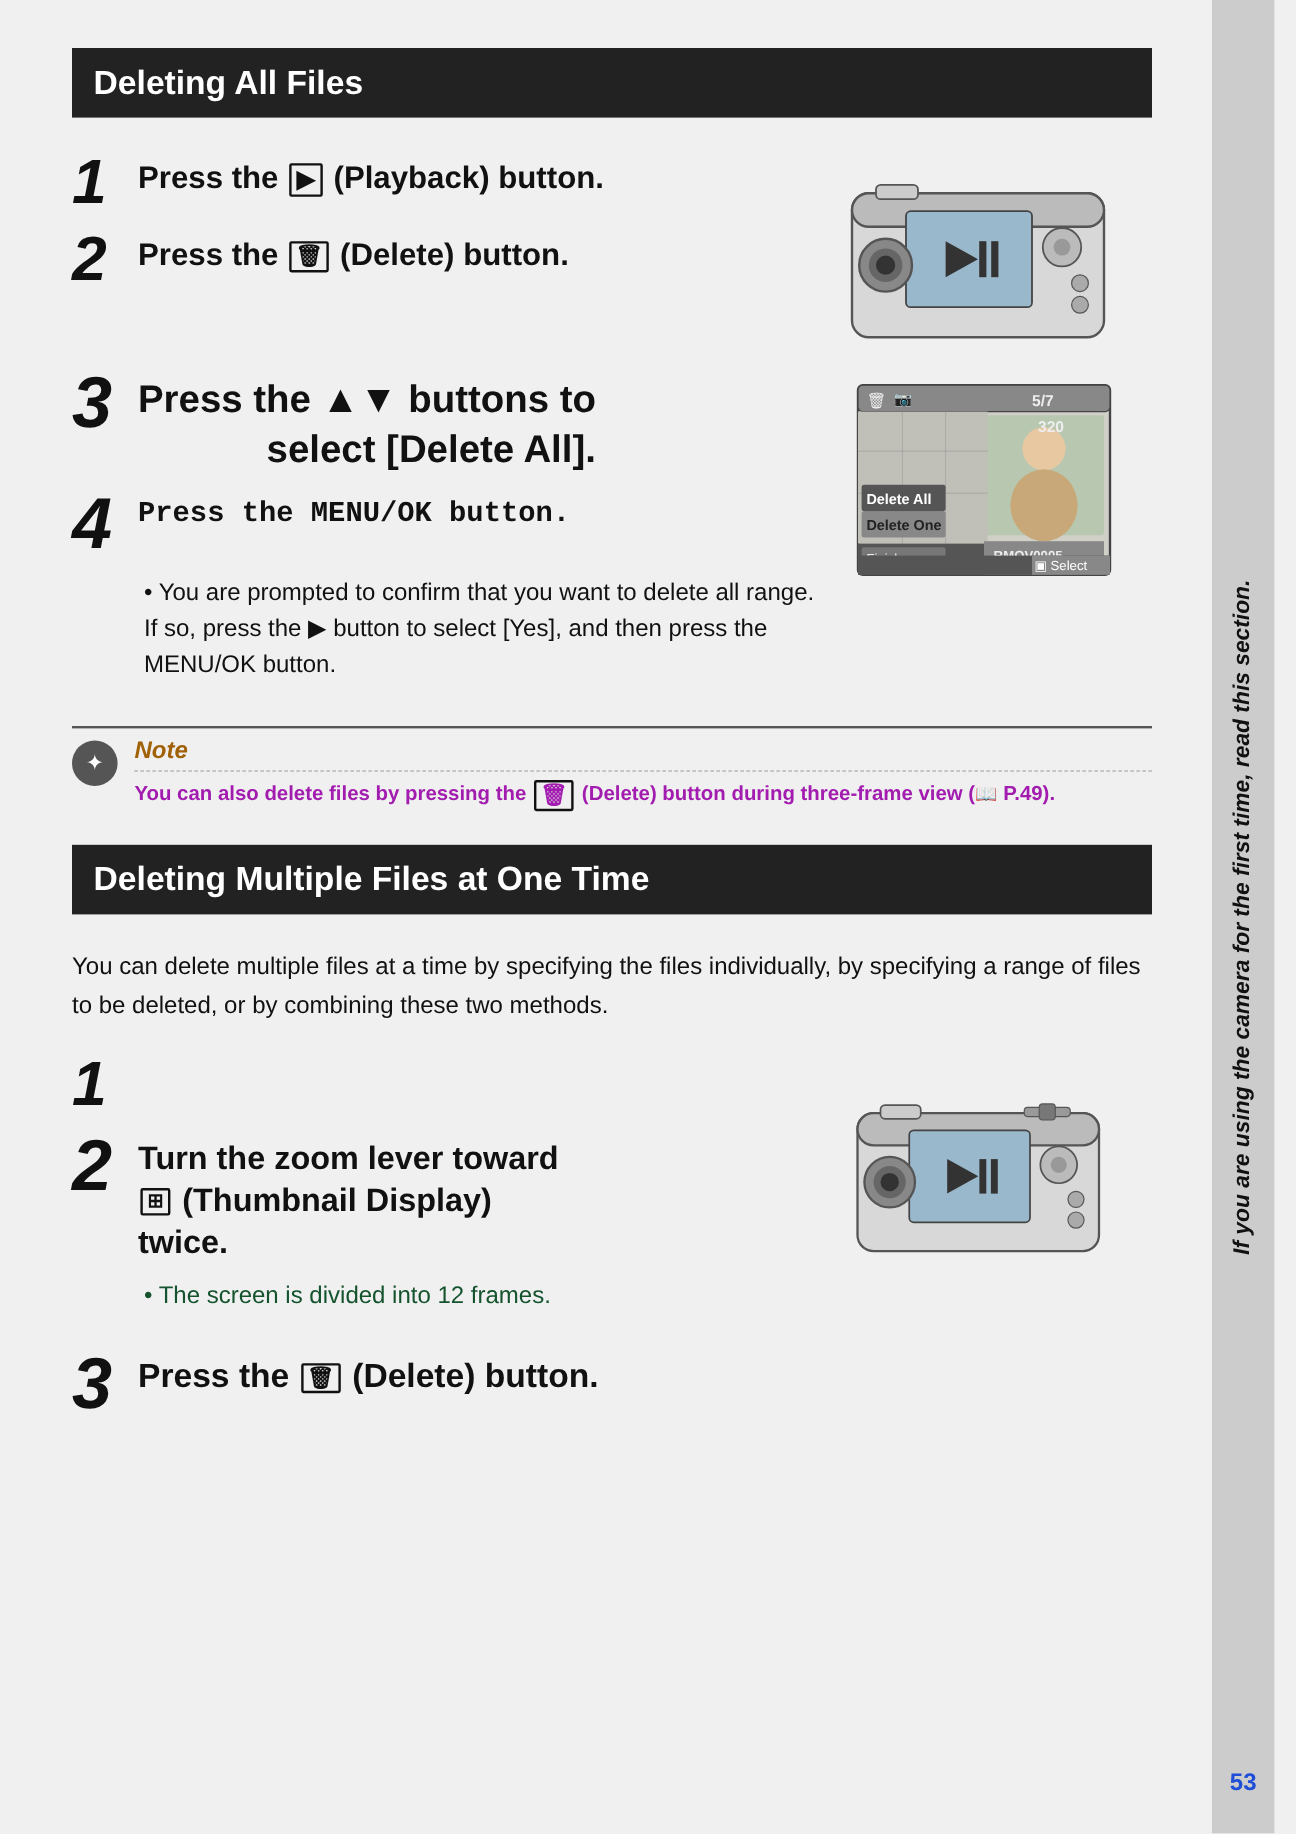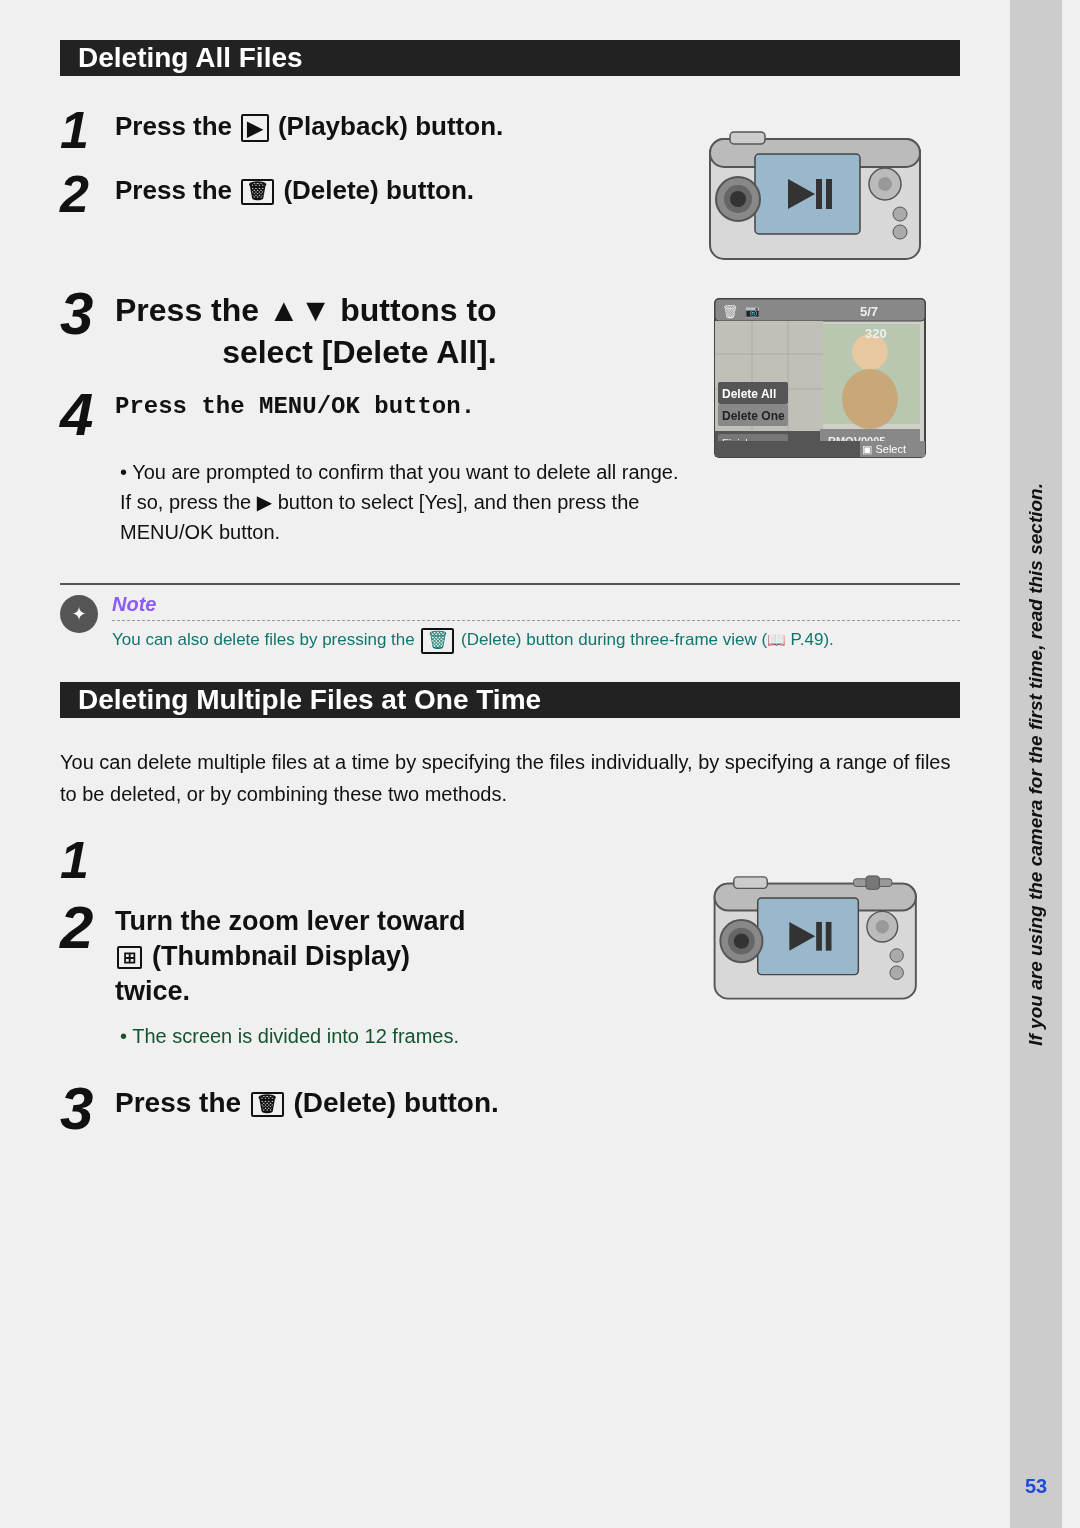--- a/index.html
+++ b/index.html
@@ -15,21 +15,21 @@
       flex: 1;
       padding: 40px 50px 40px 60px;
       background: #f0f0f0;
       max-width: 1010px;
     }
     .section-header {
       background: #222;
       color: #fff;
       font-size: 28px;
       font-weight: bold;
-      padding: 2px 18px;
+      padding: 13px 18px;
       margin-bottom: 28px;
       font-family: Arial Black, Arial, sans-serif;
     }
     .step-row {
       display: flex;
       align-items: flex-start;
       margin-bottom: 12px;
       gap: 0;
     }
     .step-number {
@@ -103,30 +103,31 @@
       color: #fff;
       font-size: 18px;
     }
     .note-content {
       flex: 1;
     }
     .note-title {
       font-size: 20px;
       font-weight: bold;
       font-style: italic;
-      color: #8b5cf6;
+      color: #a16207;
     }
     .note-dashes {
       border-top: 1px dashed #999;
       margin: 4px 0 6px 0;
     }
     .note-body {
       font-size: 17px;
-      color: #0f766e;
+      color: #a21caf;
       line-height: 1.5;
+      font-weight: bold;
     }
     .delete-symbol {
       display: inline-block;
       border: 2px solid #111;
       border-radius: 2px;
       padding: 0 3px;
       font-size: 18px;
       line-height: 1.2;
       vertical-align: middle;
       margin: 0 2px;

